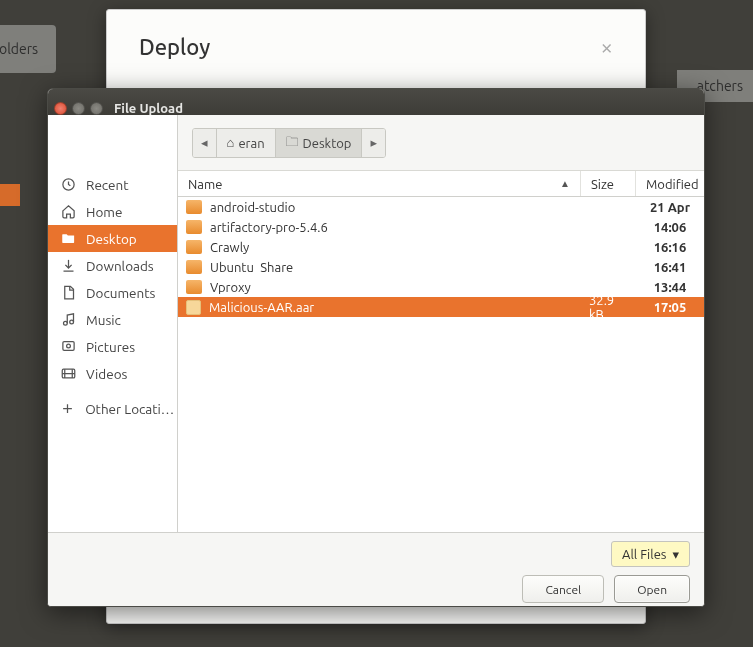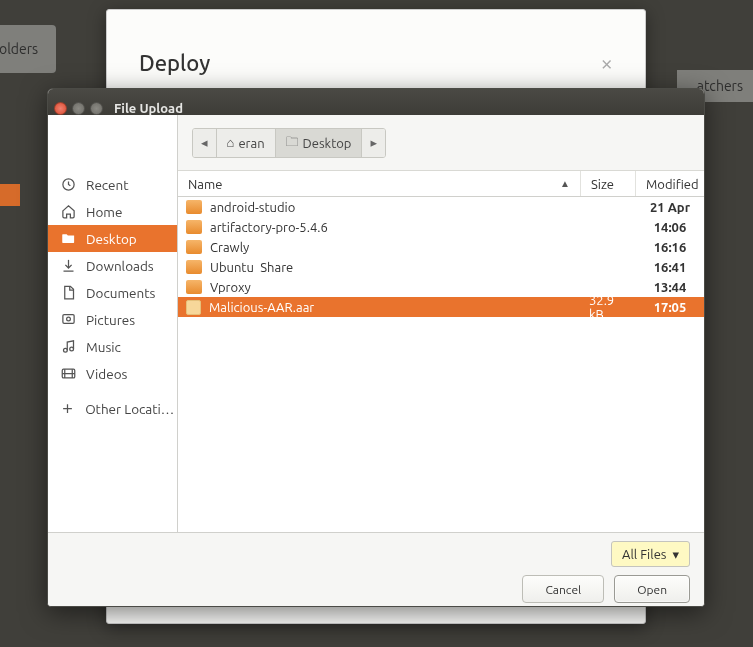--- a/index.html
+++ b/index.html
@@ -8,21 +8,21 @@
   .backdrop { position:absolute; inset:0; background: rgba(30,30,28,0.55); }
   
   .fragment-left { position:absolute; left:-50px; top:25px; background:#f5f5f0; color:#444; font-size:14px; padding:16px 18px; border-radius:4px; }
   .fragment-right { position:absolute; right:-10px; top:70px; background:#f5f5f0; color:#444; font-size:14px; padding:8px 20px; }
   .orange-bar { position:absolute; left:0; top:184px; width:20px; height:22px; background:#d66b2a; }
   
   .deploy-window {
     position:absolute; left:106px; top:9px; width:540px; height:615px;
     background:#fcfcfa; border:1px solid #ccc; box-shadow:0 4px 18px rgba(0,0,0,0.4); border-radius:3px;
   }
-  .deploy-header { display:flex; justify-content:space-between; align-items:center; padding:40px 32px; }
+  .deploy-header { display:flex; justify-content:space-between; align-items:center; padding:24px 32px; }
   .deploy-title { font-size:22px; font-weight:500; color:#333; }
   .deploy-close { color:#aaa; font-size:22px; cursor:pointer; }
   
   .file-dialog {
     position:absolute; left:47px; top:88px; width:658px; height:519px;
     background:#f6f6f4; border:1px solid #4b4b46; border-radius:6px 6px 4px 4px;
     box-shadow:0 6px 26px rgba(0,0,0,0.5);
     display:flex; flex-direction:column;
     overflow:hidden;
   }
@@ -164,35 +164,35 @@
             <svg width="15" height="15" viewBox="0 0 24 24" fill="none" stroke="currentColor" stroke-width="2">
                 <path d="M6 2h9l5 5v15H6z"></path>
                 <path d="M14 2v6h6"></path>
               </svg>
           </span>
           <span>Documents</span>
         </div>
         <div class="sb-item">
           <span class="ico">
             <svg width="15" height="15" viewBox="0 0 24 24" fill="none" stroke="currentColor" stroke-width="2">
-                <rect x="3" y="4" width="18" height="14" rx="2"></rect>
-                <circle cx="12" cy="11" r="3"></circle>
-              </svg>
-          </span>
-          <span>Pictures</span>
-        </div>
-        <div class="sb-item">
-          <span class="ico">
-            <svg width="15" height="15" viewBox="0 0 24 24" fill="none" stroke="currentColor" stroke-width="2">
                 <circle cx="7" cy="18" r="3"></circle>
                 <circle cx="17" cy="16" r="3"></circle>
                 <path d="M10 18V5l10-2v13"></path>
               </svg>
           </span>
           <span>Music</span>
+        </div>
+        <div class="sb-item">
+          <span class="ico">
+            <svg width="15" height="15" viewBox="0 0 24 24" fill="none" stroke="currentColor" stroke-width="2">
+                <rect x="3" y="4" width="18" height="14" rx="2"></rect>
+                <circle cx="12" cy="11" r="3"></circle>
+              </svg>
+          </span>
+          <span>Pictures</span>
         </div>
         <div class="sb-item">
           <span class="ico">
             <svg width="15" height="15" viewBox="0 0 24 24" fill="none" stroke="currentColor" stroke-width="2">
                 <rect x="2" y="5" width="20" height="14" rx="2"></rect>
                 <path d="M6 5v14M18 5v14M2 12h20"></path>
               </svg>
           </span>
           <span>Videos</span>
         </div>

